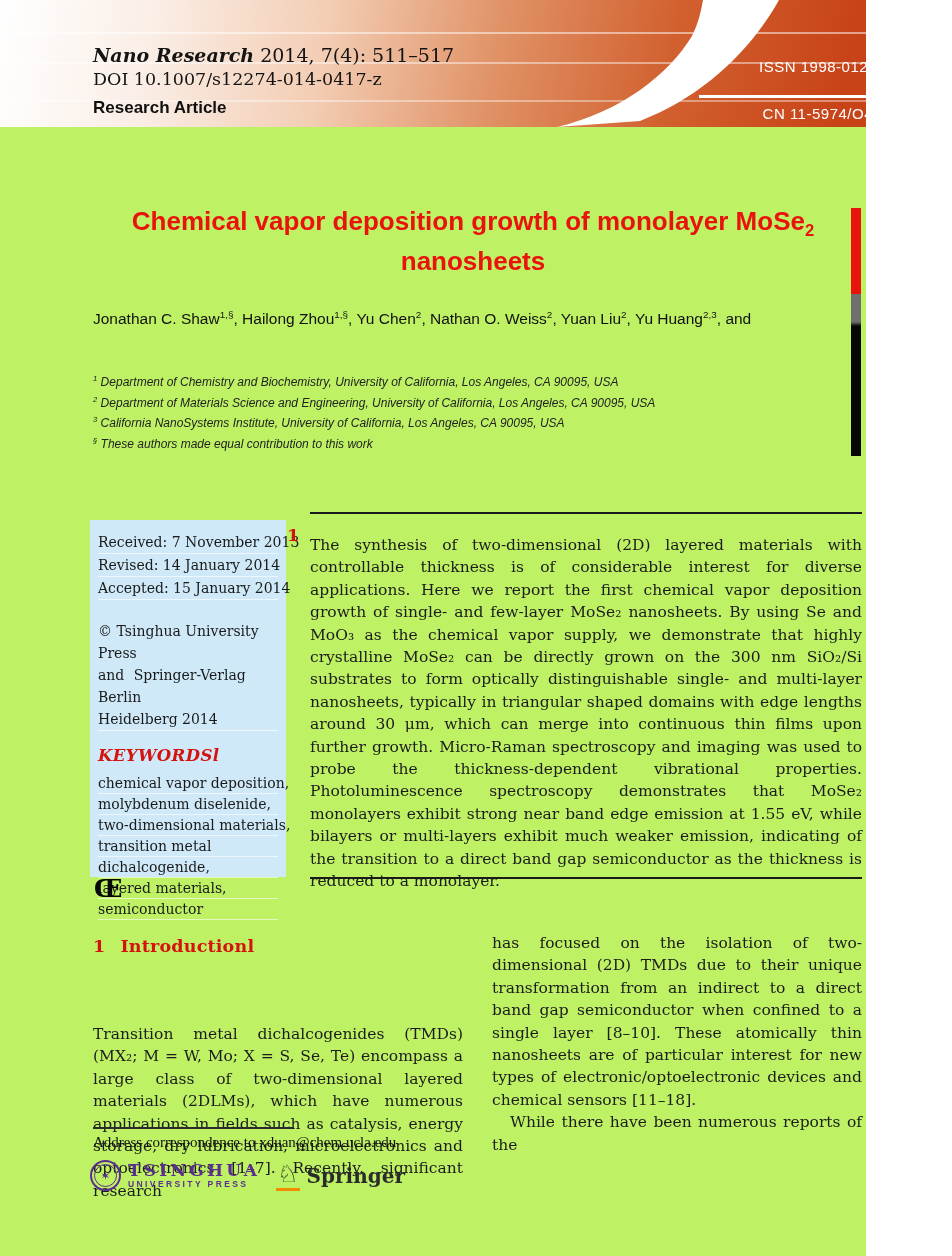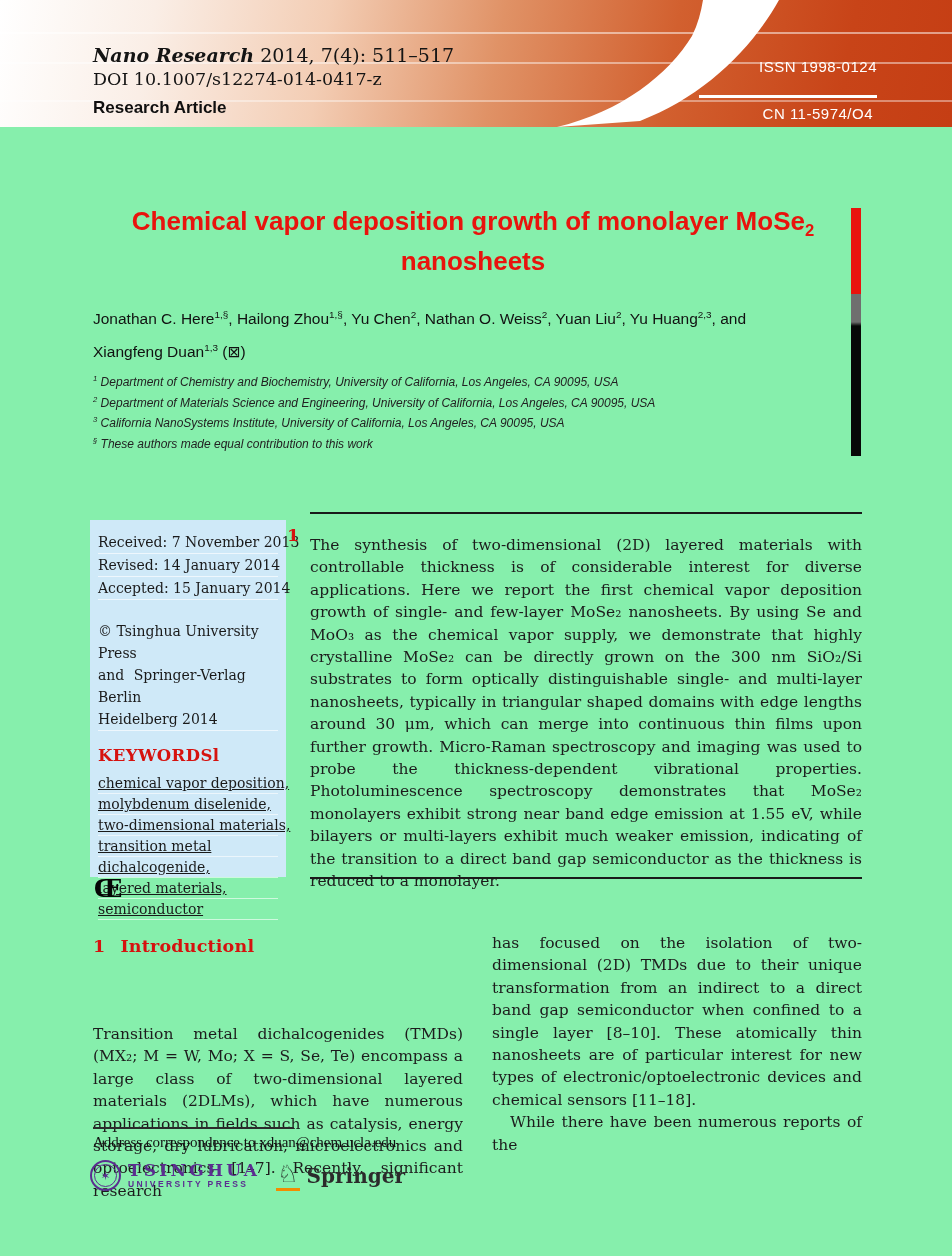--- a/index.html
+++ b/index.html
@@ -1,18 +1,18 @@
 <!DOCTYPE html>
 <html><head>
 <meta charset="utf-8">
 <style>
   * { margin:0; padding:0; box-sizing:border-box; }
   html,body { background:#ffffff; }
   .page {
-    position:relative; width:952px; height:1256px; background:#86efac;
+    position:relative; width:866px; height:1256px; background:#bef264;
     font-family:"DejaVu Serif","Liberation Serif",serif; color:#1c1c1c; overflow:hidden;
   }
   sup { font-size:64%; line-height:0; vertical-align:super; }
   sub { font-size:64%; line-height:0; vertical-align:sub; }
 
   
   .jheader {
     position:absolute; left:0; top:0; width:952px; height:127px;
     background:linear-gradient(100deg,#ffffff 0%,#faeee6 16%,#f3cdb4 34%,#e09266 52%,#d2602f 70%,#c84418 88%,#c53e14 100%);
   }
@@ -58,24 +58,24 @@
   .infobox {
     position:absolute; left:90px; top:520px; width:196px; height:357px;
     background:#cfe9f8; padding:11px 8px 8px 8px; font-size:14px; line-height:22px; color:#1a1a1a;
   }
   .date-row { border-bottom:1px solid rgba(255,255,255,.65); white-space:nowrap; }
   .date-row b { font-weight:normal; }
   .copyright { margin-top:20px; }
   .copyright .sp { word-spacing:5px; }
   .copyright .cr-last { border-bottom:1px solid rgba(255,255,255,.65); }
   .kw-head {
-    margin-top:14px; font-weight:bold; font-size:16.5px; letter-spacing:.4px; color:#d6120f;
+    margin-top:14px; font-weight:bold; font-size:16.5px; letter-spacing:.4px; color:#d6120f;font-style:italic;
   }
   .kw-list { margin-top:6px; }
-  .kw-line { line-height:20px; border-bottom:1px solid rgba(255,255,255,.6); white-space:nowrap;text-decoration:underline; }
+  .kw-line { line-height:20px; border-bottom:1px solid rgba(255,255,255,.6); white-space:nowrap; }
   .oe { position:absolute; left:94px; top:874px; font-size:24px; font-weight:bold; color:#060606; }
 
   
   .abstract {
     position:absolute; left:310px; top:512px; width:552px;
     border-top:2px solid #1a1a1a; padding-top:11px;
   }
   .sec-num { font-weight:bold; font-size:17.5px; color:#d6120f; }
   .abs-num { position:absolute; left:-23px; top:11px; }
   .sec-head { font-weight:bold; font-size:17.5px; color:#d6120f; letter-spacing:.2px; }
@@ -141,24 +141,21 @@
 
   <div class="accent-bar red"></div>
   <div class="accent-bar black"></div>
 
   <h1 class="title">
     <span><span>Chemical vapor deposition growth of monolayer MoSe</span><sub>2</sub></span><br>
     <span>nanosheets</span>
   </h1>
 
   <div class="authors">
-    <div><span>Jonathan C. Here</span><sup>1,§</sup><span>, Hailong Zhou</span><sup>1,§</sup><span>, Yu Chen</span><sup>2</sup><span>, Nathan O. Weiss</span><sup>2</sup><span>, Yuan Liu</span><sup>2</sup><span>, Yu Huang</span><sup>2,3</sup><span>, and</span></div>
-    <div>
-      <span><span>Xiangfeng Duan</span><sup>1,3</sup></span><span class="env"> (⊠)</span>
-    </div>
+    <div><span>Jonathan C. Shaw</span><sup>1,§</sup><span>, Hailong Zhou</span><sup>1,§</sup><span>, Yu Chen</span><sup>2</sup><span>, Nathan O. Weiss</span><sup>2</sup><span>, Yuan Liu</span><sup>2</sup><span>, Yu Huang</span><sup>2,3</sup><span>, and</span></div>
   </div>
 
   <div class="affils">
     <div><sup>1</sup><span> Department of Chemistry and Biochemistry, University of California, Los Angeles, CA 90095, USA</span></div>
     <div><sup>2</sup><span> Department of Materials Science and Engineering, University of California, Los Angeles, CA 90095, USA</span></div>
     <div><sup>3</sup><span> California NanoSystems Institute, University of California, Los Angeles, CA 90095, USA</span></div>
     <div><sup>§</sup><span> These authors made equal contribution to this work</span></div>
   </div>
 
   <aside class="infobox">

